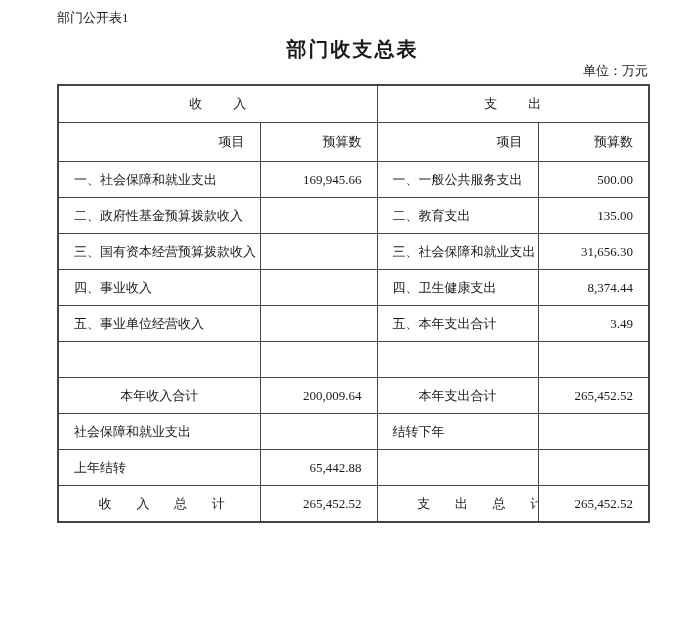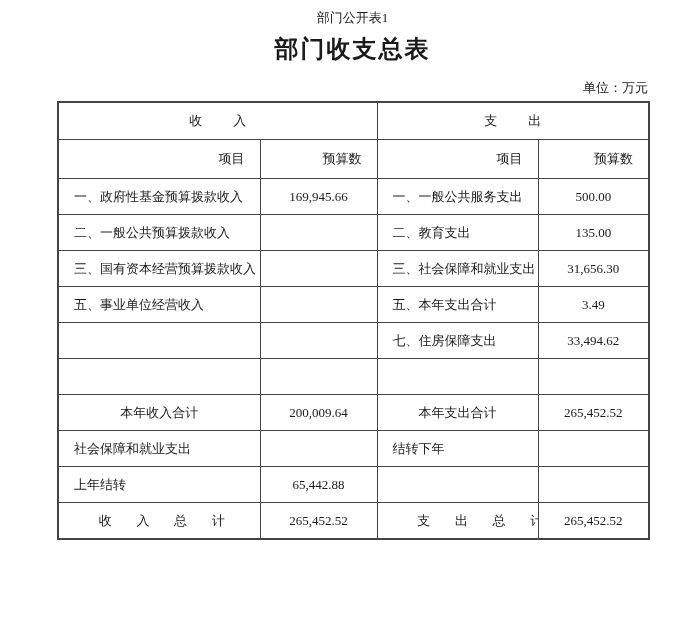--- a/index.html
+++ b/index.html
@@ -8,59 +8,59 @@
     height: 622px;
     background: #ffffff;
     color: #1a1a1a;
     font-family: "Liberation Serif", "DejaVu Serif", serif;
     box-sizing: border-box;
     padding: 10px 46px 0 57px;
     position: relative;
     overflow: hidden;
   }
   .corner-note {
-    text-align: center;
+    text-align: left;
     font-size: 13px;
     line-height: 16px;
   }
   .doc-title {
     text-align: center;
     font-family: "Liberation Sans", "DejaVu Sans", sans-serif;
-    font-size: 24px;
+    font-size: 20px;
     font-weight: bold;
     letter-spacing: 2px;
     margin-top: 11px;
     line-height: 24px;
   }
   .unit-note {
     text-align: right;
     font-size: 13px;
     line-height: 16px;
-    margin-top: 19px;
+    margin-top: 2px;
     margin-bottom: 5px;
   }
   table.budget {
     width: 591px;
     border-collapse: collapse;
     table-layout: fixed;
     border: 2px solid #444;
   }
   table.budget td {
     border: 1px solid #444;
     font-size: 13px;
     height: 35px;
     padding: 0 15px;
     white-space: nowrap;
     overflow: hidden;
     vertical-align: middle;
   }
   tr.hdr-section td { height: 36px; }
   tr.hdr-cols td    { height: 38px; text-align: right; }
   td.item { text-align: left; }
-  td.num  { text-align: center; }
+  td.num  { text-align: right; }
   td.ctr  { text-align: center; padding: 0 2px; }
   .sp-wide { letter-spacing: 2.4em; text-indent: 2.4em; }
   .sp-tot  { letter-spacing: 1.9em; text-indent: 1.9em; }
 </style>
 </head>
 <body>
 
 <div class="page">
   <div class="corner-note">部门公开表1</div>
   <div class="doc-title">部门收支总表</div>
@@ -79,48 +79,48 @@
         <td colspan="2" class="ctr sp-wide">支出</td>
       </tr>
       <tr class="hdr-cols">
         <td class="ctr">项目</td>
         <td class="ctr">预算数</td>
         <td class="ctr">项目</td>
         <td class="ctr">预算数</td>
       </tr>
 
       <tr>
-        <td class="item">一、政府性基金预算拨款收入</td>
+        <td class="item">一、社会保障和就业支出</td>
         <td class="num">169,945.66</td>
         <td class="item">一、一般公共服务支出</td>
         <td class="num">500.00</td>
       </tr>
       <tr>
-        <td class="item">二、一般公共预算拨款收入</td>
+        <td class="item">二、政府性基金预算拨款收入</td>
         <td class="num"></td>
         <td class="item">二、教育支出</td>
         <td class="num">135.00</td>
       </tr>
       <tr>
         <td class="item">三、国有资本经营预算拨款收入</td>
         <td class="num"></td>
         <td class="item">三、社会保障和就业支出</td>
         <td class="num">31,656.30</td>
       </tr>
       <tr>
+        <td class="item">四、事业收入</td>
+        <td class="num"></td>
+        <td class="item">四、卫生健康支出</td>
+        <td class="num">8,374.44</td>
+      </tr>
+      <tr>
         <td class="item">五、事业单位经营收入</td>
         <td class="num"></td>
         <td class="item">五、本年支出合计</td>
         <td class="num">3.49</td>
-      </tr>
-      <tr>
-        <td class="item"></td>
-        <td class="num"></td>
-        <td class="item">七、住房保障支出</td>
-        <td class="num">33,494.62</td>
       </tr>
       <tr>
         <td class="item"></td>
         <td class="num"></td>
         <td class="item"></td>
         <td class="num"></td>
       </tr>
 
       <tr>
         <td class="ctr">本年收入合计</td>

